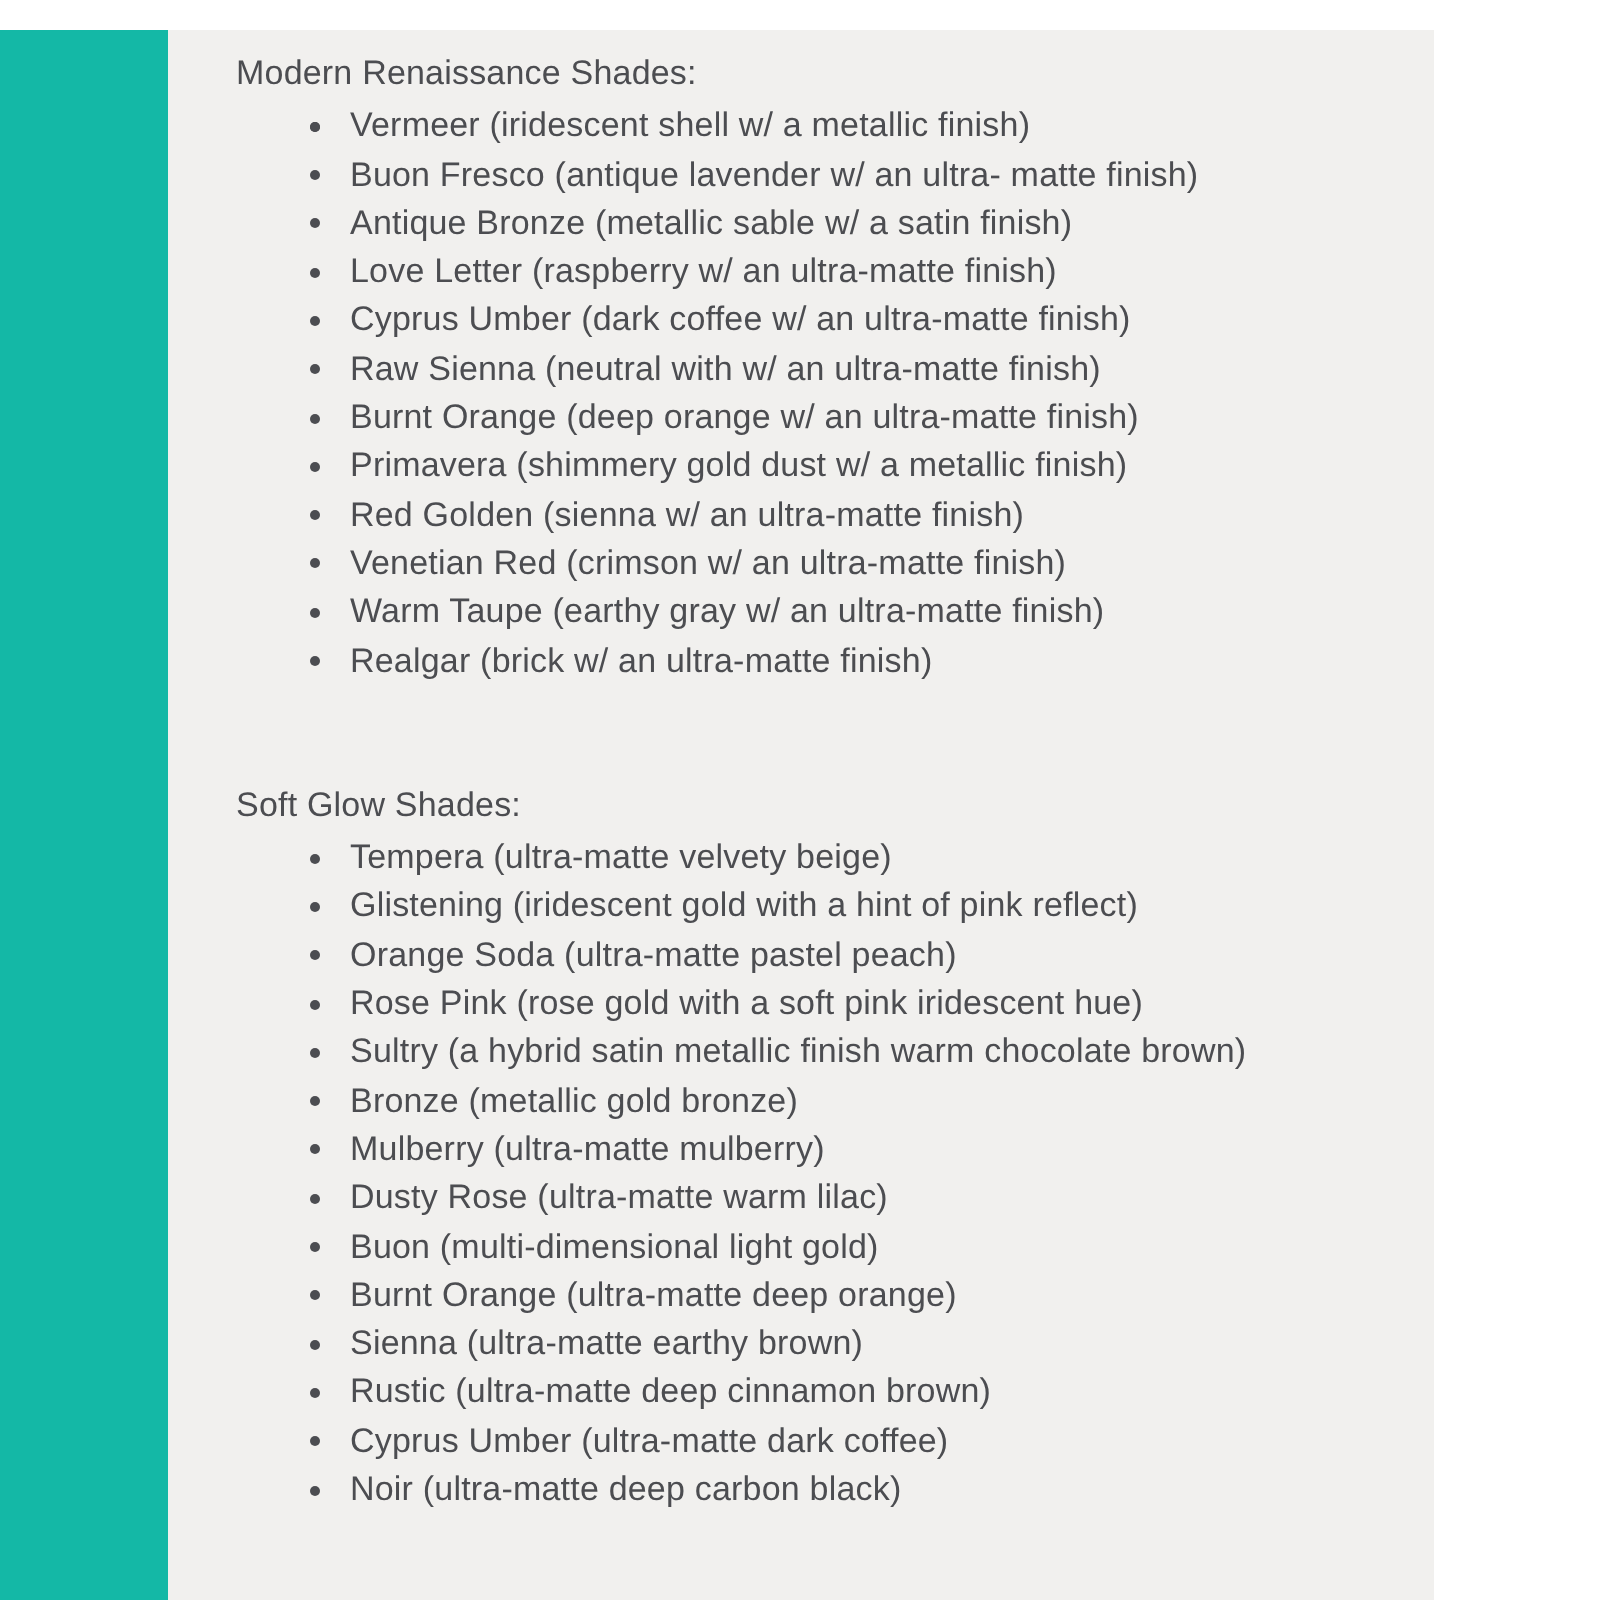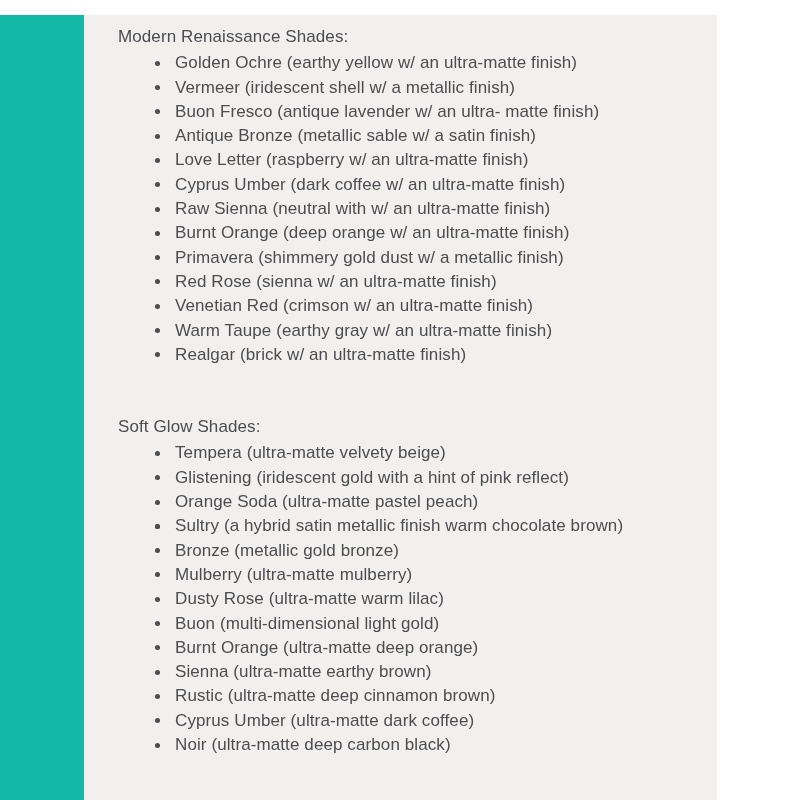--- a/index.html
+++ b/index.html
@@ -76,21 +76,20 @@
 
 <div class="viewport">
   <div class="panel">
     <div class="content" id="sections-root">
   <section>
     <p class="section-title">Modern Renaissance Shades:</p>
     <ul class="shade-list">
 
   <li>
     <span class="bullet"></span>
-    <span>Golden Ochre (earthy yellow w/ an ultra-matte finish)</span>
   </li>
 
   <li>
     <span class="bullet"></span>
     <span>Vermeer (iridescent shell w/ a metallic finish)</span>
   </li>
 
   <li>
     <span class="bullet"></span>
     <span>Buon Fresco (antique lavender w/ an ultra- matte finish)</span>
@@ -121,21 +120,21 @@
     <span>Burnt Orange (deep orange w/ an ultra-matte finish)</span>
   </li>
 
   <li>
     <span class="bullet"></span>
     <span>Primavera (shimmery gold dust w/ a metallic finish)</span>
   </li>
 
   <li>
     <span class="bullet"></span>
-    <span>Red Rose (sienna w/ an ultra-matte finish)</span>
+    <span>Red Golden (sienna w/ an ultra-matte finish)</span>
   </li>
 
   <li>
     <span class="bullet"></span>
     <span>Venetian Red (crimson w/ an ultra-matte finish)</span>
   </li>
 
   <li>
     <span class="bullet"></span>
     <span>Warm Taupe (earthy gray w/ an ultra-matte finish)</span>
@@ -161,20 +160,21 @@
     <span>Glistening (iridescent gold with a hint of pink reflect)</span>
   </li>
 
   <li>
     <span class="bullet"></span>
     <span>Orange Soda (ultra-matte pastel peach)</span>
   </li>
 
   <li>
     <span class="bullet"></span>
+    <span>Rose Pink (rose gold with a soft pink iridescent hue)</span>
   </li>
 
   <li>
     <span class="bullet"></span>
     <span>Sultry (a hybrid satin metallic finish warm chocolate brown)</span>
   </li>
 
   <li>
     <span class="bullet"></span>
     <span>Bronze (metallic gold bronze)</span>

